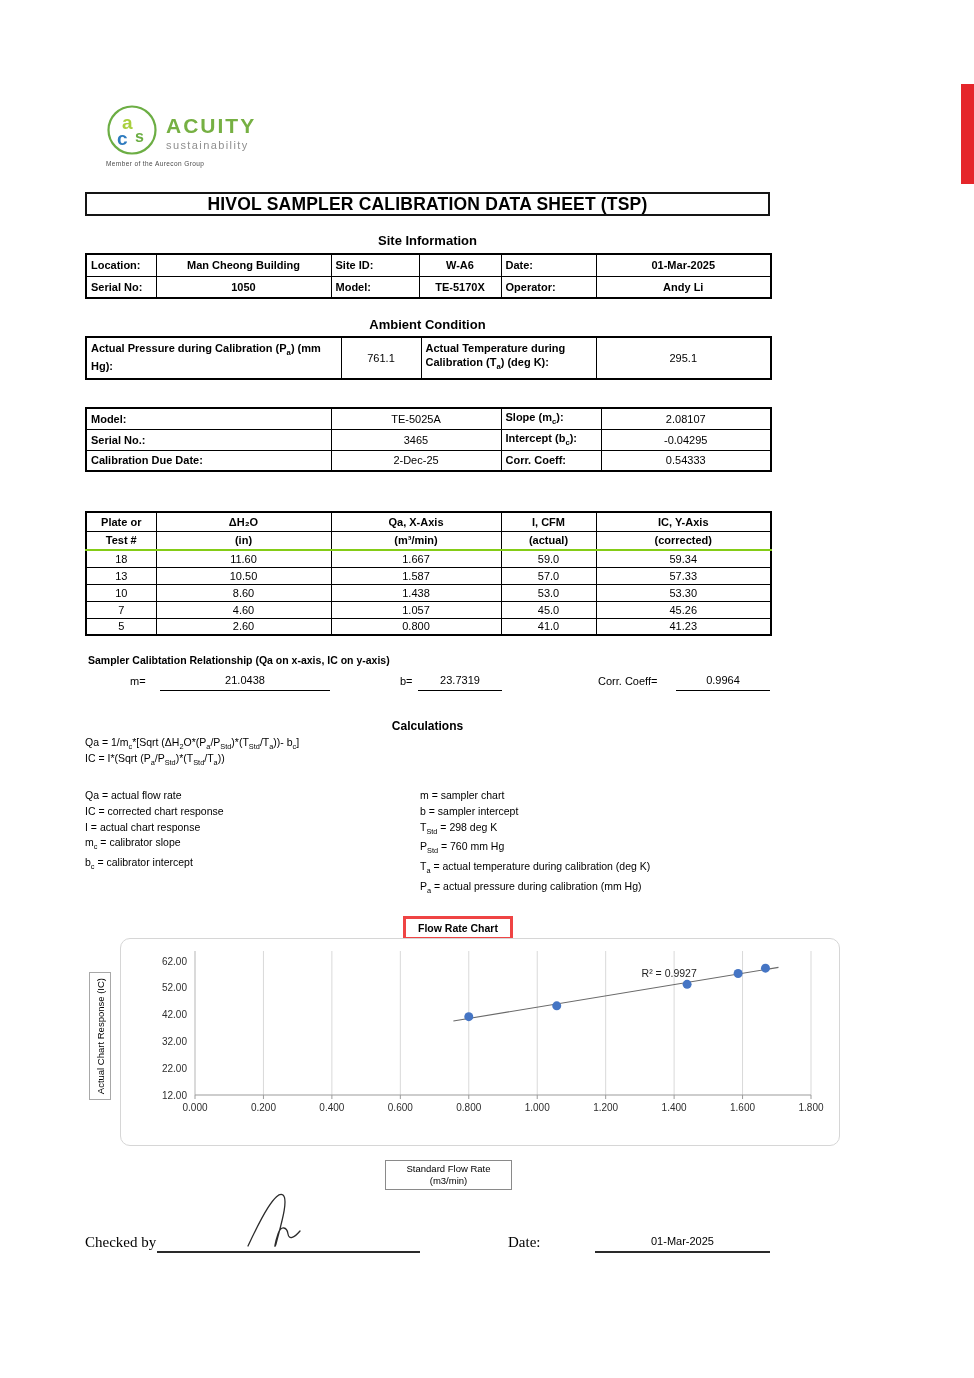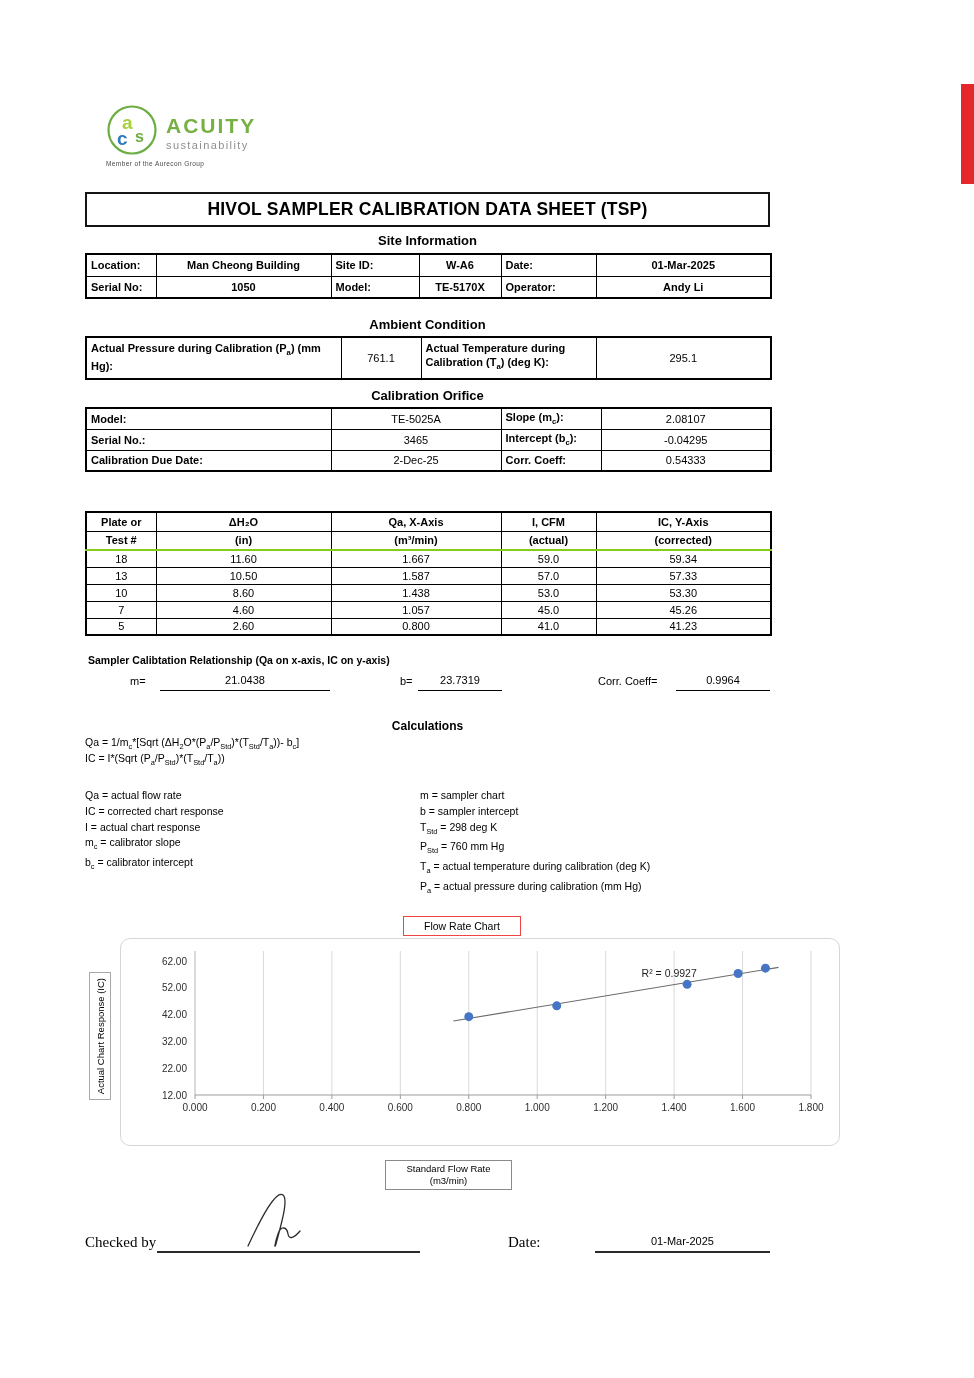--- a/index.html
+++ b/index.html
@@ -17,21 +17,21 @@
   .acuity-sub { color:#8f8f8f; font-size:11px; letter-spacing:1.4px; margin-top:1px; }
   .acuity-member { font-size:6.5px; color:#4a4a4a; letter-spacing:0.4px; margin-top:4px; }
 
   .aurecon-logo { position:absolute; left:588px; top:110px; }
   .aurecon-wordmark { font-weight:bold; font-size:44px; color:#3a3a3a; letter-spacing:-1.5px; line-height:1; }
   .aurecon-accent { position:absolute; left:7px; top:-7px; }
 
   .red-ribbon { position:absolute; left:961px; top:84px; width:13px; height:100px; background:#e5262b; }
 
   
-  .title-box { position:absolute; left:85px; top:192px; width:685px; height:35px;
+  .title-box { position:absolute; left:85px; top:192px; width:685px; height:24px;
     border:2.5px solid #151515; display:flex; align-items:center; justify-content:center;
     font-weight:bold; font-size:17.5px; letter-spacing:0.2px; }
 
   
   .h { position:absolute; left:85px; width:685px; text-align:center; font-weight:bold; font-size:13px; }
   .h-site { top:233px; } .h-ambient { top:317px; } .h-orifice { top:388px; }
   .h-calib { top:508px; } .h-calc { top:719px; font-size:12px; }
 
   
   table.tbl { position:absolute; left:85px; width:685px; border-collapse:collapse; table-layout:fixed;
@@ -60,22 +60,22 @@
   .rel-label { position:absolute; top:675px; font-size:11px; }
   .rel-value { position:absolute; top:671px; height:20px; border-bottom:1.5px solid #000;
     text-align:center; font-size:11px; line-height:18px; }
 
   
   .formula { position:absolute; left:85px; font-size:10.5px; }
   .defs { position:absolute; top:788px; font-size:10.5px; line-height:15.8px; }
   .defs-left { left:85px; } .defs-right { left:420px; }
 
   
-  .chart-title-box { position:absolute; left:403px; top:916px; border:1px solid #ef4444;
-    padding:3px 20px; font-size:10.5px; background:#fff; }
+  .chart-title-box { position:absolute; left:403px; top:916px; border:3px solid #ef4444;
+    padding:3px 12px; font-size:10.5px; background:#fff;font-weight:bold; }
   .chart-frame { position:absolute; left:120px; top:938px; width:720px; height:208px;
     border:1px solid #d6d6d6; border-radius:10px; background:#fff; }
   .y-axis-box { position:absolute; left:89px; top:972px; width:22px; height:128px;
     border:1px solid #a8a8a8; display:flex; align-items:center; justify-content:center; background:#fff; }
   .y-axis-box span { writing-mode:vertical-rl; transform:rotate(180deg); font-size:9.5px; white-space:nowrap; }
   .x-axis-box { position:absolute; left:385px; top:1160px; width:127px; border:1px solid #8a8a8a;
     text-align:center; font-size:9.5px; line-height:12px; padding:2px 0; background:#fff; }
 
   
   .serif-label { position:absolute; font-family:"Liberation Serif", serif; font-size:15px; }
@@ -153,21 +153,20 @@
     <tbody>
         <tr>
       <td class="lbl">Actual Pressure during Calibration (P<sub>a</sub>) (mm Hg):</td>
       <td class="val">761.1</td>
       <td class="lbl">Actual Temperature during Calibration (T<sub>a</sub>) (deg K):</td>
       <td class="val">295.1</td>
     </tr>
   </tbody>
     </table>
 
-  <div class="h h-orifice">Calibration Orifice</div>
   <table class="tbl orifice-table">
     <colgroup>
         <col style="width:245px">
         <col style="width:170px">
         <col style="width:100px">
         <col style="width:170px">
       </colgroup>
     <tbody>
         <tr>
       <td class="lbl">Model:</td>

